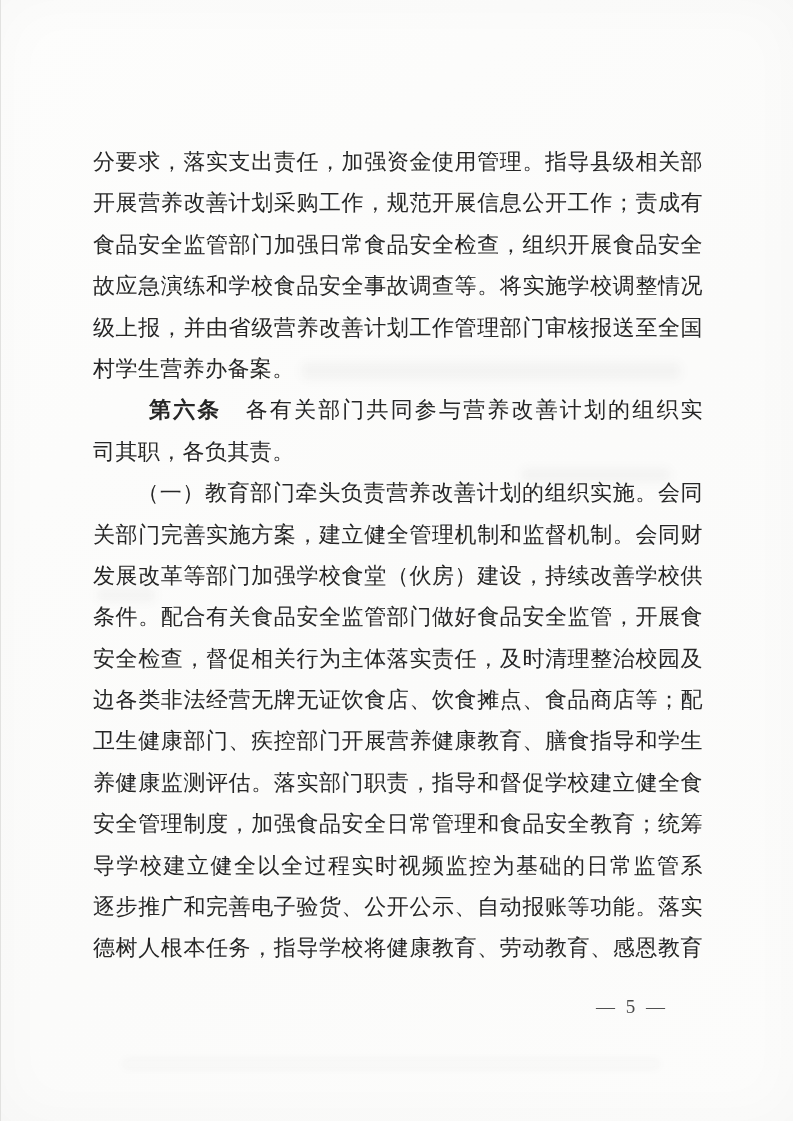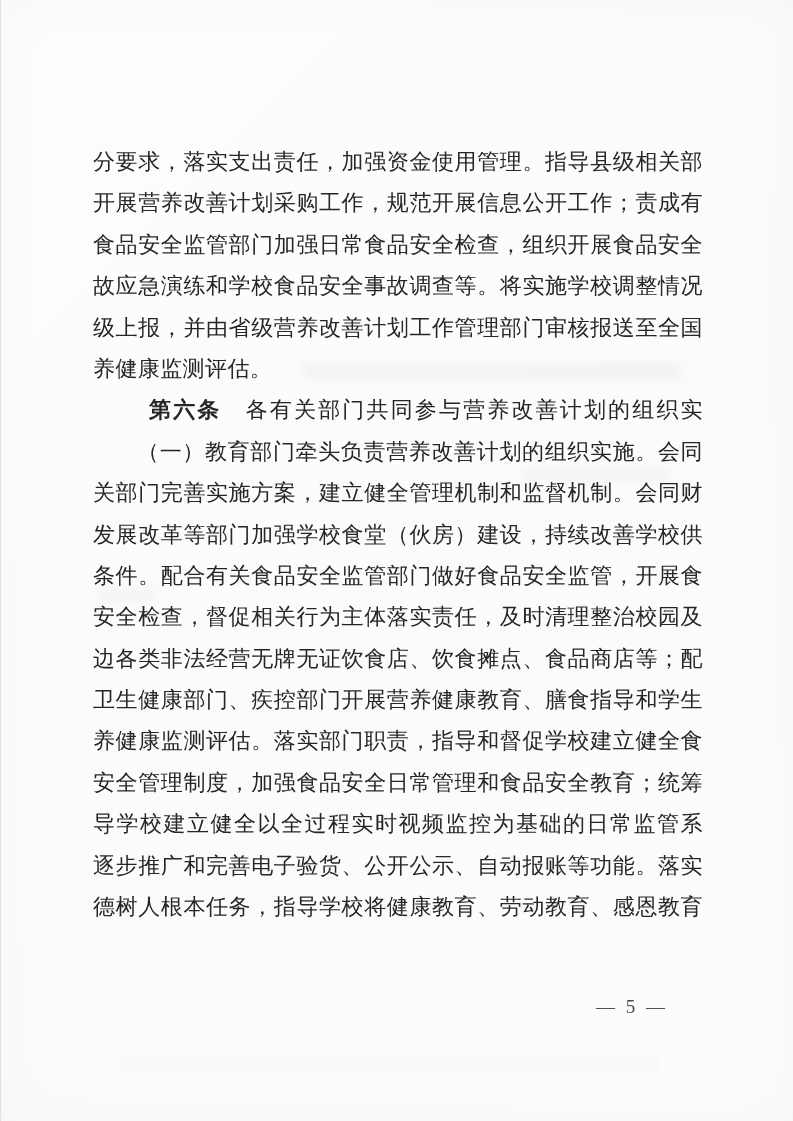--- a/index.html
+++ b/index.html
@@ -74,22 +74,23 @@
   <div class="artifact a2"></div>
   <div class="artifact a3"></div>
   <div class="artifact a4"></div>
 
   <div class="text-block">
     <div class="line">分要求，落实支出责任，加强资金使用管理。指导县级相关部门</div>
     <div class="line">开展营养改善计划采购工作，规范开展信息公开工作；责成有关</div>
     <div class="line">食品安全监管部门加强日常食品安全检查，组织开展食品安全事</div>
     <div class="line">故应急演练和学校食品安全事故调查等。将实施学校调整情况逐</div>
     <div class="line">级上报，并由省级营养改善计划工作管理部门审核报送至全国农</div>
-    <div class="line end">养健康监测评估。</div>
+    <div class="line end">村学生营养办备案。</div>
     <div class="line indent"><b class="lead">第六条</b><span>　各有关部门共同参与营养改善计划的组织实施，各</span></div>
+    <div class="line end">司其职，各负其责。</div>
     <div class="line indent">（一）教育部门牵头负责营养改善计划的组织实施。会同有</div>
     <div class="line">关部门完善实施方案，建立健全管理机制和监督机制。会同财政、</div>
     <div class="line">发展改革等部门加强学校食堂（伙房）建设，持续改善学校供餐</div>
     <div class="line">条件。配合有关食品安全监管部门做好食品安全监管，开展食品</div>
     <div class="line">安全检查，督促相关行为主体落实责任，及时清理整治校园及周</div>
     <div class="line">边各类非法经营无牌无证饮食店、饮食摊点、食品商店等；配合</div>
     <div class="line">卫生健康部门、疾控部门开展营养健康教育、膳食指导和学生营</div>
     <div class="line">养健康监测评估。落实部门职责，指导和督促学校建立健全食品</div>
     <div class="line">安全管理制度，加强食品安全日常管理和食品安全教育；统筹指</div>
     <div class="line">导学校建立健全以全过程实时视频监控为基础的日常监管系统，</div>

